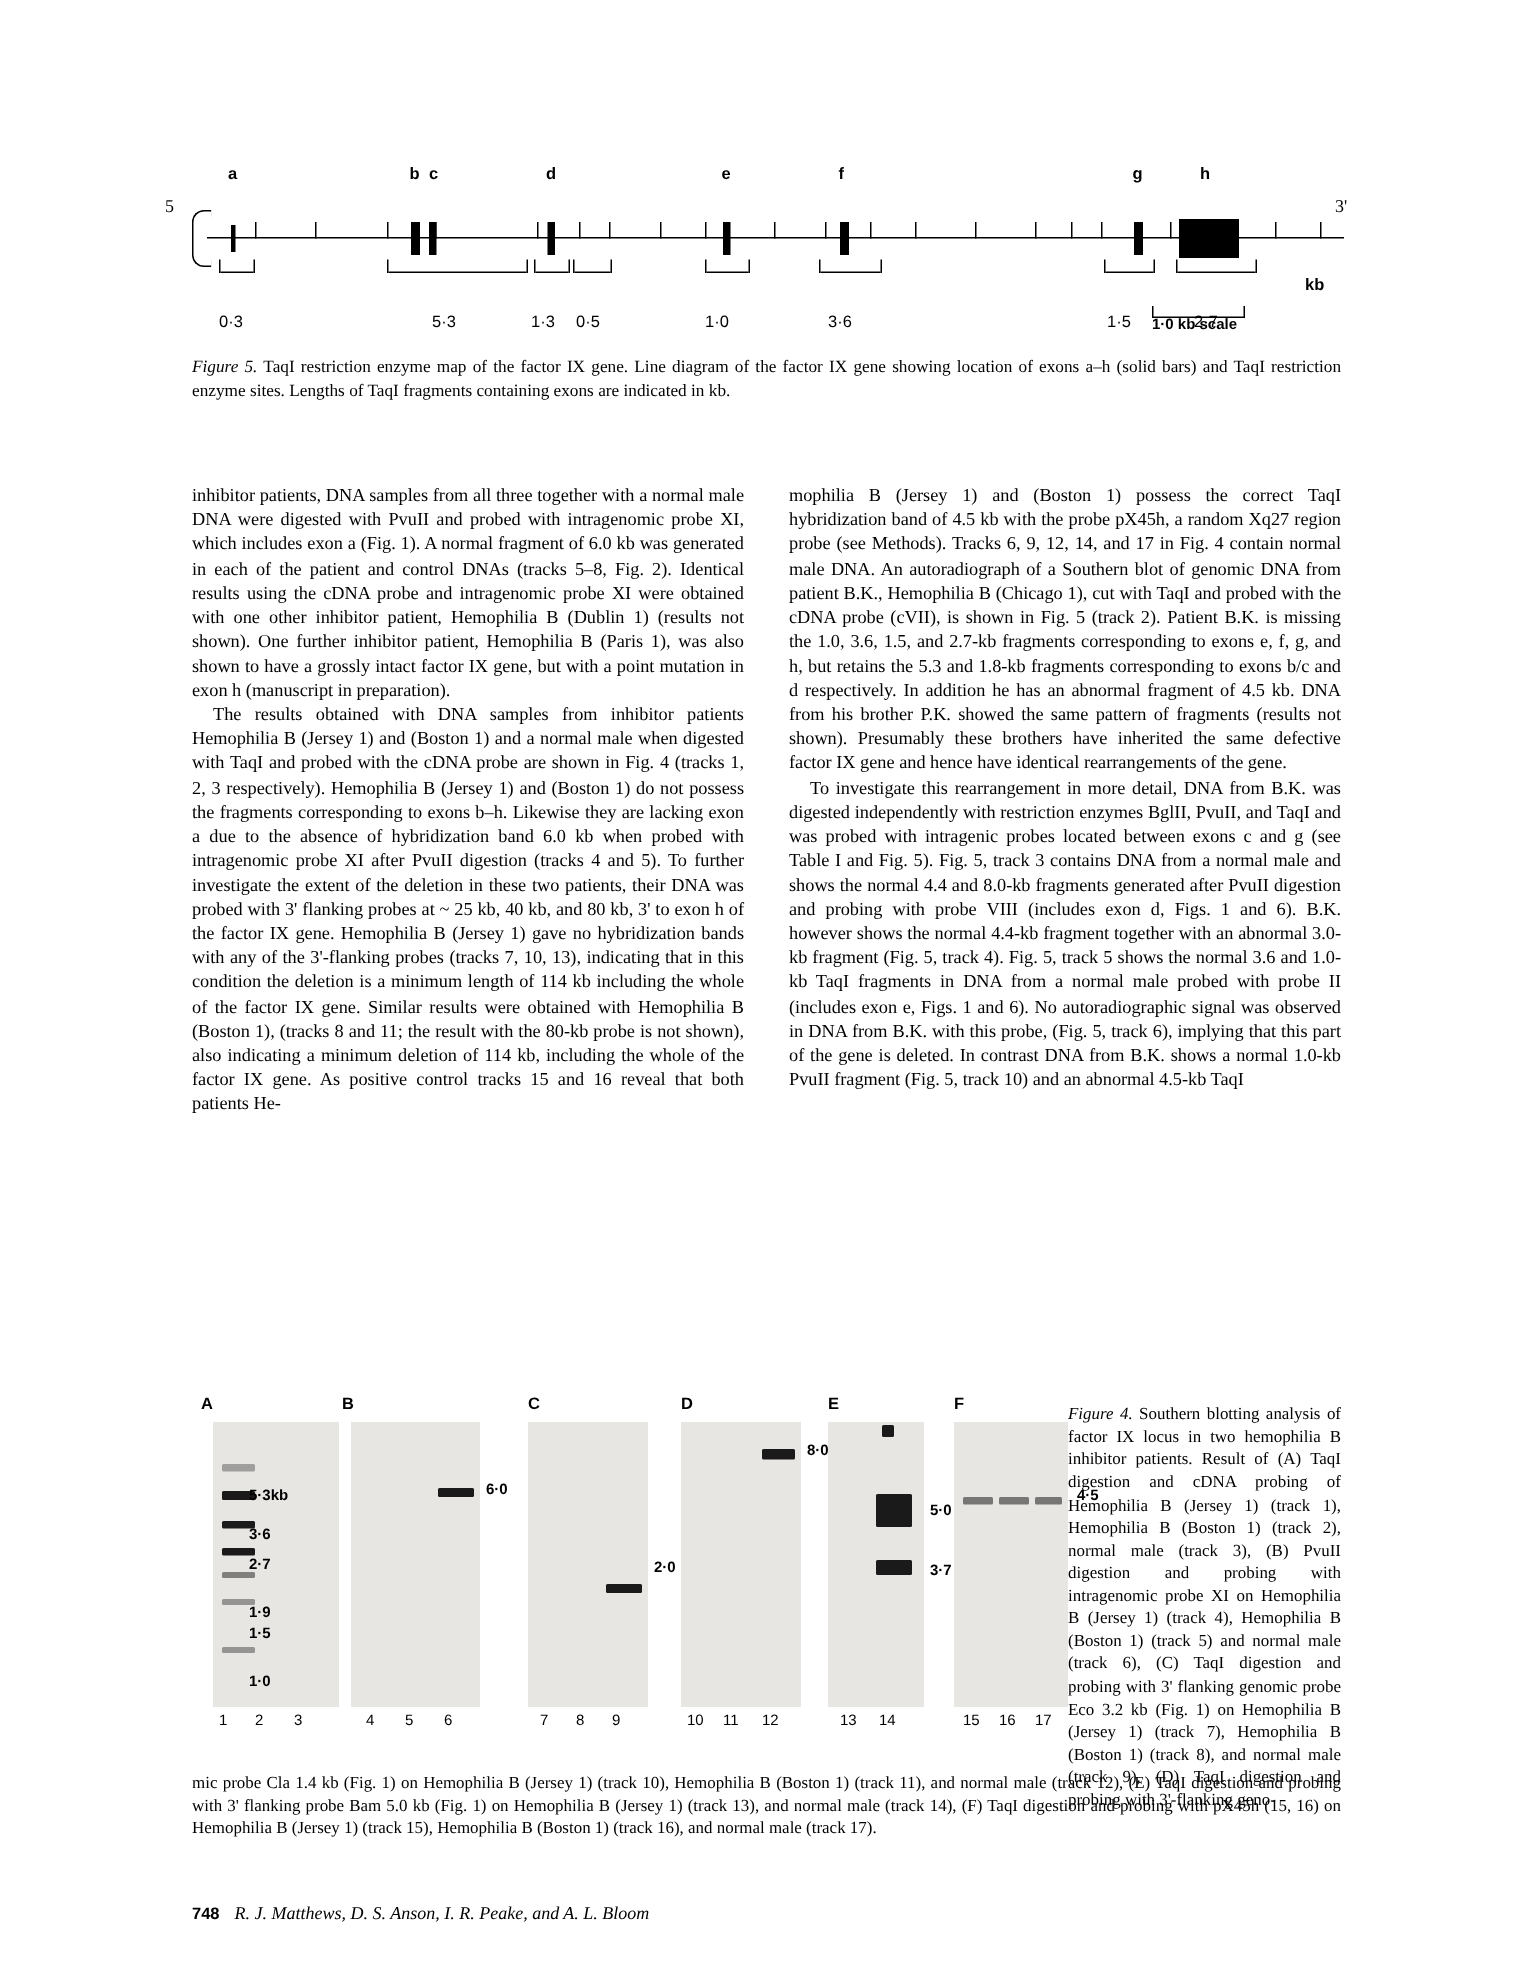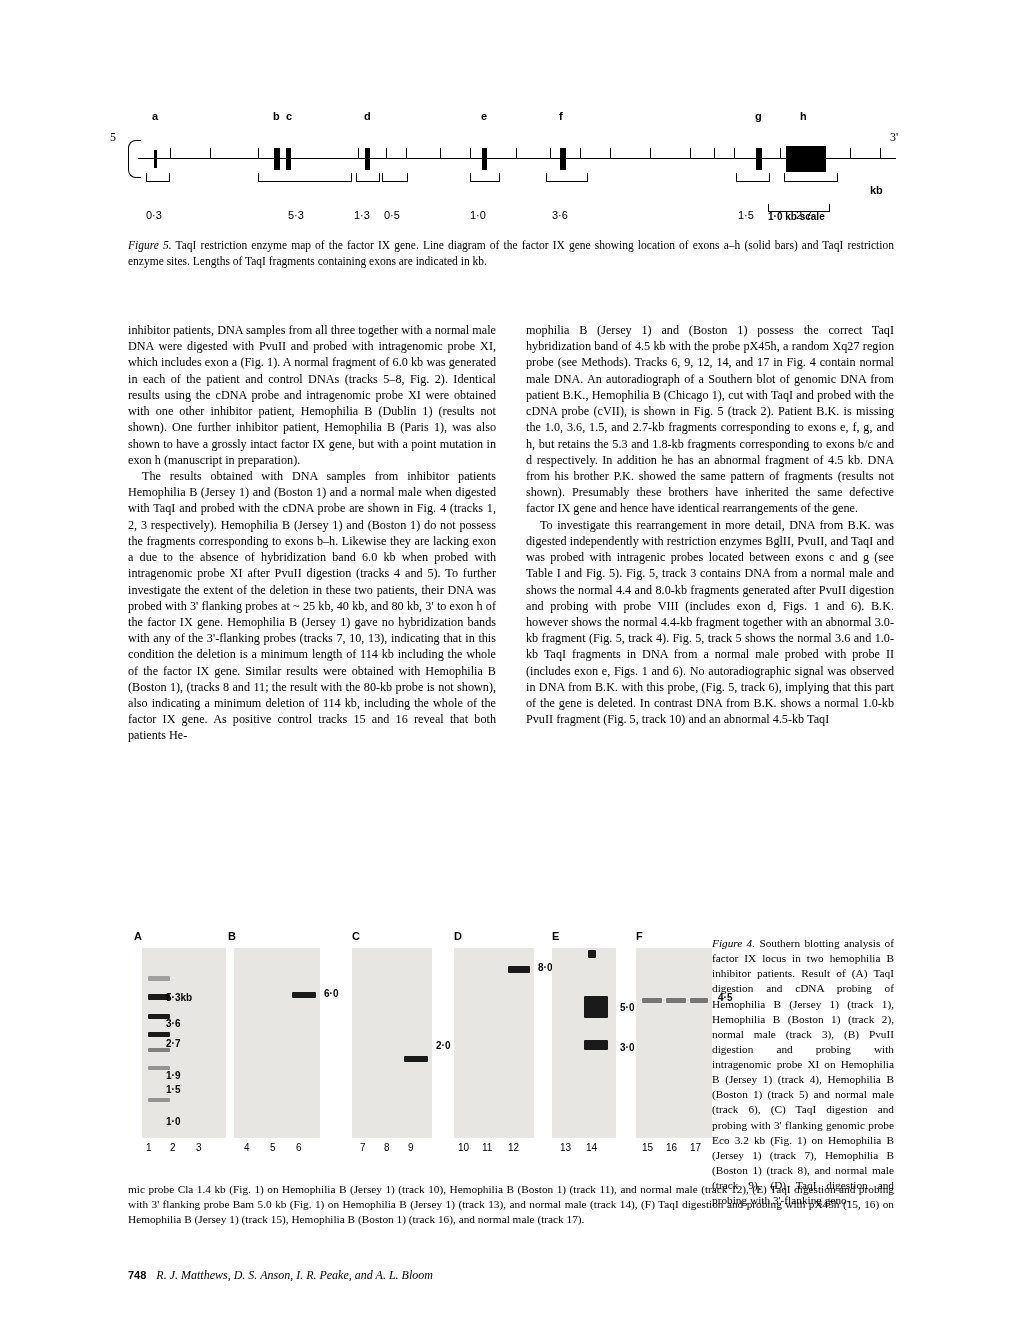--- a/index.html
+++ b/index.html
@@ -347,21 +347,21 @@
     </div>
     <div class="bandlabel" style="left:410px; top:32px;text-align:right;">8·0</div>
 
     <div class="grouplabel" style="left:424px;">E</div>
     <div class="lanegroup" style="left:424px; width:64px;">
       <div class="band" style="left:32px; top:48px; width:24px; height:22px;"></div>
       <div class="band" style="left:32px; top:92px; width:24px; height:10px;"></div>
       <div class="band" style="left:36px; top:2px; width:8px; height:8px;"></div>
     </div>
     <div class="bandlabel" style="left:492px; top:72px;">5·0</div>
-    <div class="bandlabel" style="left:492px; top:112px;">3·0</div>
+    <div class="bandlabel" style="left:492px; top:112px;">3·7</div>
 
     <div class="grouplabel" style="left:508px;">F</div>
     <div class="lanegroup" style="left:508px; width:76px;">
       <div class="band" style="left:6px;  top:50px; width:20px; height:5px; opacity:.55;"></div>
       <div class="band" style="left:30px; top:50px; width:20px; height:5px; opacity:.55;"></div>
       <div class="band" style="left:54px; top:50px; width:18px; height:5px; opacity:.55;"></div>
     </div>
     <div class="bandlabel" style="left:590px; top:62px;">4·5</div>
 
     <div class="tracknum" style="left:18px;">1</div>

